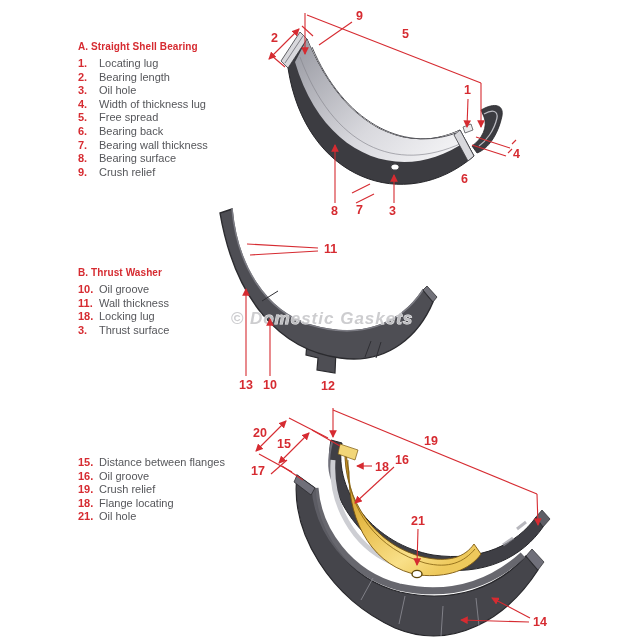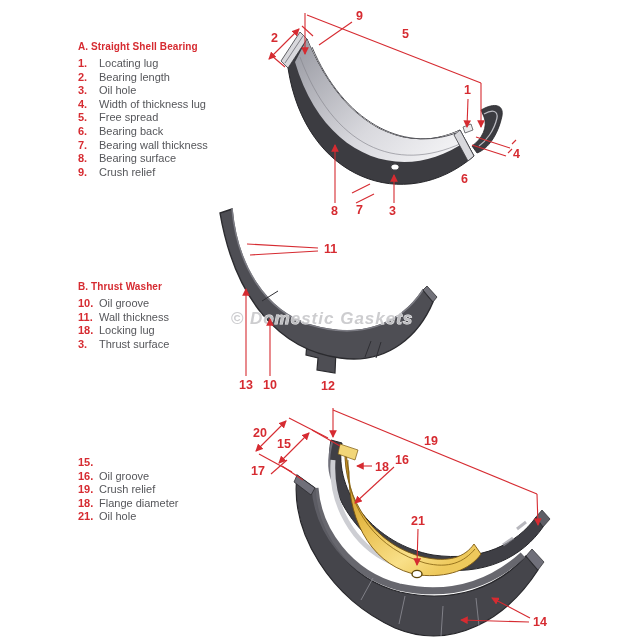--- a/index.html
+++ b/index.html
@@ -15,21 +15,21 @@
   }
   .sec{position:absolute;}
   .sec h3{
     margin:0 0 5px 0;font-size:10px;font-weight:bold;color:var(--red);
     letter-spacing:.1px;
   }
   .row{display:flex;font-size:11px;line-height:13.6px;}
   .row .n{color:var(--red);font-weight:bold;width:21px;flex:none;}
   .row .t{color:var(--txt);}
   #secA{left:78px;top:41px;}
-  #secB{left:78px;top:281px;}
+  #secB{left:78px;top:267px;}
   #secC{left:78px;top:456px;}
   svg{position:absolute;overflow:visible;}
   #svgA{left:255px;top:0px;}
   #svgB{left:205px;top:205px;}
   #svgC{left:245px;top:398px;}
   .co{font-size:12.5px;font-weight:bold;fill:var(--red);font-family:"Liberation Sans",sans-serif;}
   .rl{stroke:var(--red);stroke-width:1.1;fill:none;}
   .wm{
     font-size:17px;font-style:italic;font-weight:bold;fill:#c9c9cc;
     stroke:#ffffff;stroke-width:.9;paint-order:stroke;letter-spacing:1px;opacity:.92;
@@ -96,32 +96,33 @@
       </div>
     <div class="row">
         <span class="n">3.</span>
         <span class="t">Thrust surface</span>
       </div>
   </div>
 
   <div class="sec" id="secC">
     <div class="row">
         <span class="n">15.</span>
+        <span class="t">Distance between flanges</span>
       </div>
     <div class="row">
         <span class="n">16.</span>
         <span class="t">Oil groove</span>
       </div>
     <div class="row">
         <span class="n">19.</span>
         <span class="t">Crush relief</span>
       </div>
     <div class="row">
         <span class="n">18.</span>
-        <span class="t">Flange diameter</span>
+        <span class="t">Flange locating</span>
       </div>
     <div class="row">
         <span class="n">21.</span>
         <span class="t">Oil hole</span>
       </div>
   </div>
 
   <svg id="svgA" width="330" height="235" viewBox="0 0 330 235">
     <defs>
       <marker id="arrA" viewBox="0 0 8 8" refX="7" refY="4" markerWidth="7" markerHeight="7" orient="auto-start-reverse">

